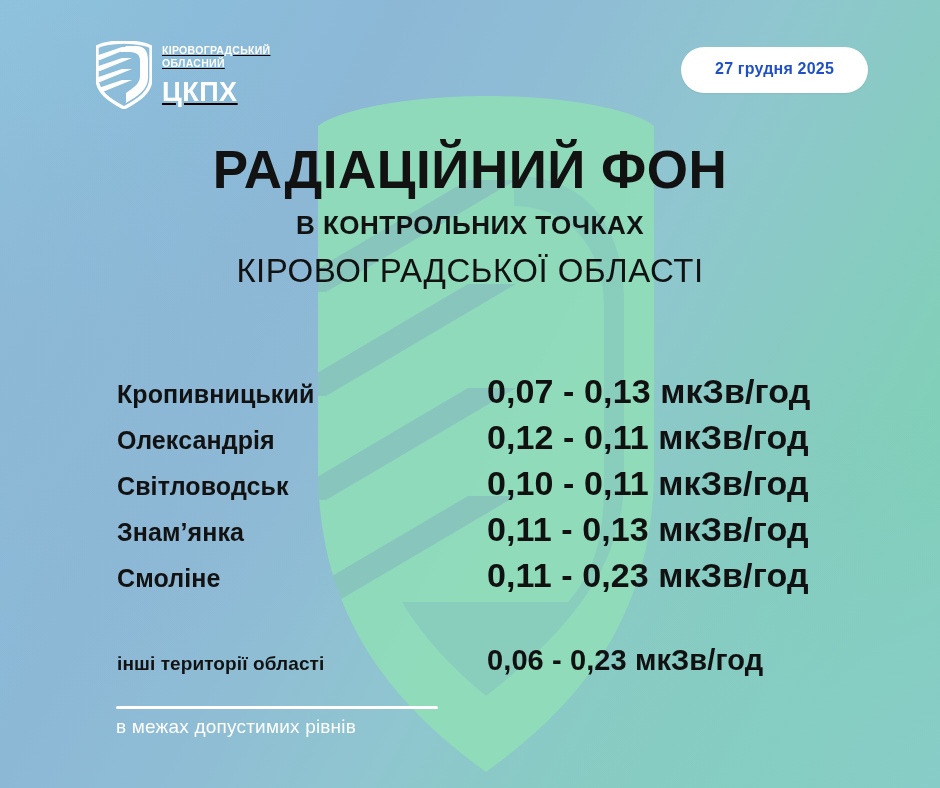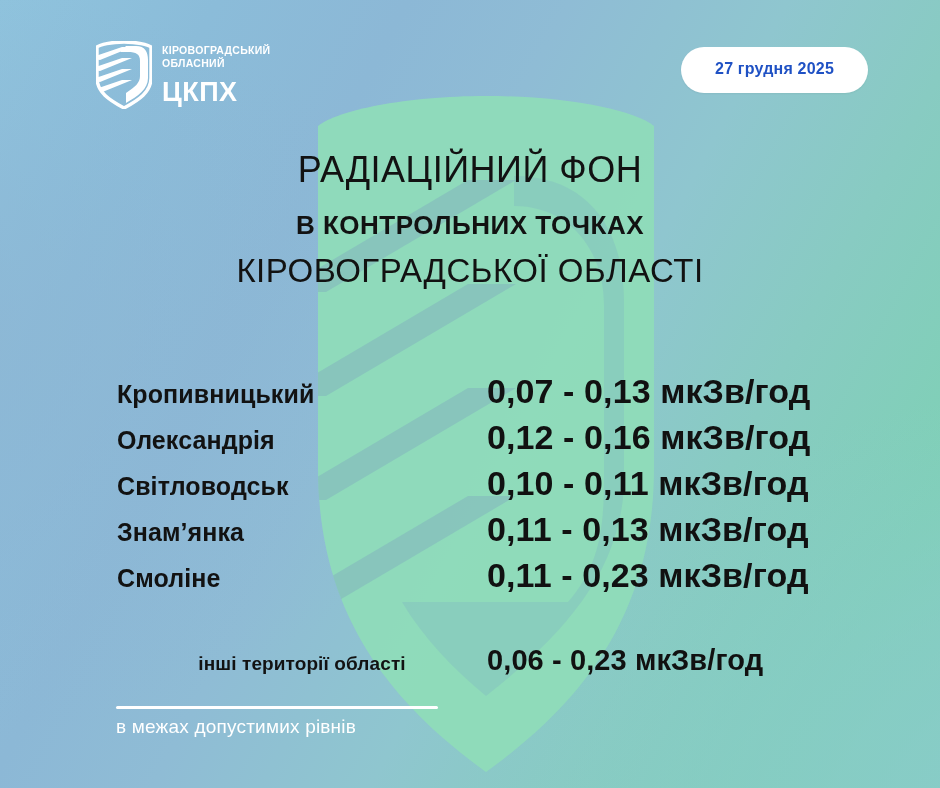--- a/index.html
+++ b/index.html
@@ -46,21 +46,21 @@
     z-index:1;
   }
   .watermark svg{display:block;width:100%;height:100%;overflow:visible;}
 
   
   .layer{position:relative;z-index:3;width:100%;height:100%;}
 
   
   .brand{
     position:absolute;left:96px;top:41px;
-    display:flex;align-items:flex-start;gap:10px;
+    display:flex;align-items:flex-start;gap:10px;text-decoration:underline;
   }
   .brand-mark{width:56px;height:68px;flex:none;}
   .brand-mark svg{display:block;width:100%;height:100%;}
   .brand-text{padding-top:3px;color:#ffffff;}
   .brand-line1,.brand-line2{
     font-size:10.5px;font-weight:700;letter-spacing:.3px;line-height:12.5px;
   }
   .brand-abbr{
     font-size:27px;font-weight:800;letter-spacing:.5px;line-height:29px;margin-top:9px;
   }
@@ -72,21 +72,21 @@
     color:#1f51c4;
     font-size:16px;font-weight:800;letter-spacing:.2px;
     white-space:nowrap;
     box-shadow:0 1px 2px rgba(0,0,0,.05);
   }
 
   
   .titles{
     position:absolute;left:0;right:0;top:144px;text-align:center;color:#121212;
   }
-  .t1{font-size:36px;font-weight:400;letter-spacing:.5px;line-height:52px;}
+  .t1{font-size:53px;font-weight:700;letter-spacing:.5px;line-height:52px;}
   .t2{font-size:26px;font-weight:800;letter-spacing:.5px;line-height:46px;margin-top:6px;}
   .t3{font-size:33px;font-weight:400;letter-spacing:.5px;line-height:46px;}
 
   
   .readings{
     position:absolute;left:117px;top:372px;width:760px;
   }
   .row{
     display:flex;align-items:baseline;
     height:46px;
@@ -94,21 +94,21 @@
   .row .place{
     width:370px;flex:none;
     font-size:25px;font-weight:800;color:#121212;letter-spacing:.1px;
   }
   .row .value{
     font-size:34px;font-weight:800;color:#111111;letter-spacing:.1px;white-space:nowrap;
   }
 
   .other{
     position:absolute;left:117px;top:644px;width:780px;
-    display:flex;align-items:baseline;text-align:center;
+    display:flex;align-items:baseline;
   }
   .other .place{
     width:370px;flex:none;
     font-size:19px;font-weight:800;color:#121212;letter-spacing:.1px;
   }
   .other .value{
     font-size:29px;font-weight:700;color:#111111;letter-spacing:.1px;white-space:nowrap;
   }
 
   
@@ -187,21 +187,21 @@
       <div class="t3">КІРОВОГРАДСЬКОЇ ОБЛАСТІ</div>
     </div>
 
     <div class="readings">
       <div class="row">
         <span class="place">Кропивницький</span>
         <span class="value">0,07 - 0,13 мкЗв/год</span>
       </div>
       <div class="row">
         <span class="place">Олександрія</span>
-        <span class="value">0,12 - 0,16 мкЗв/год</span>
+        <span class="value">0,12 - 0,11 мкЗв/год</span>
       </div>
       <div class="row">
         <span class="place">Світловодськ</span>
         <span class="value">0,10 - 0,11 мкЗв/год</span>
       </div>
       <div class="row">
         <span class="place">Знам’янка</span>
         <span class="value">0,11 - 0,13 мкЗв/год</span>
       </div>
       <div class="row">

